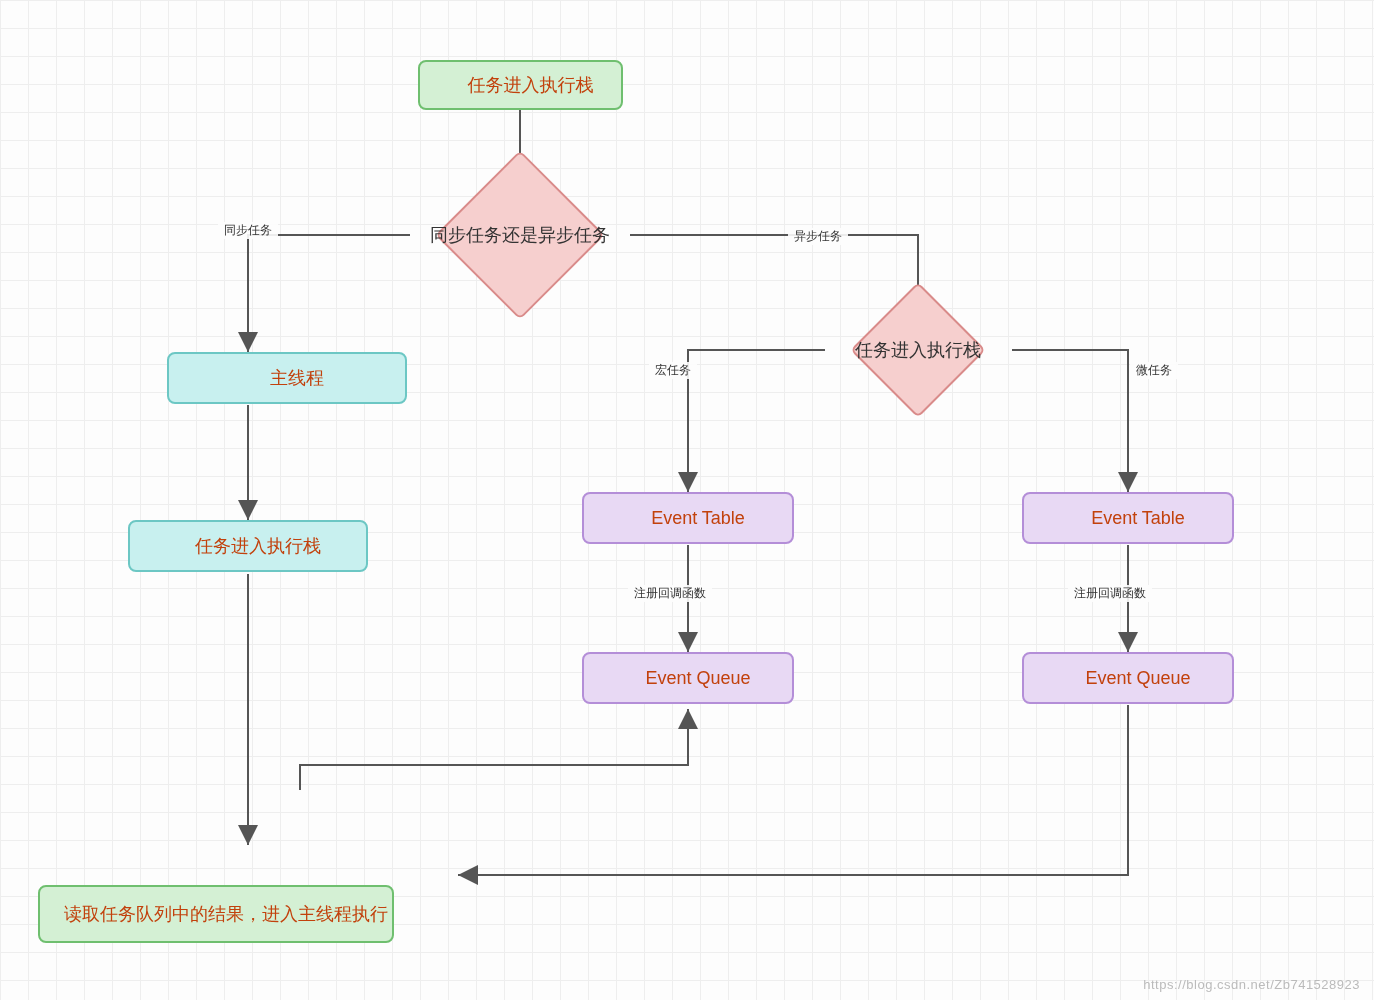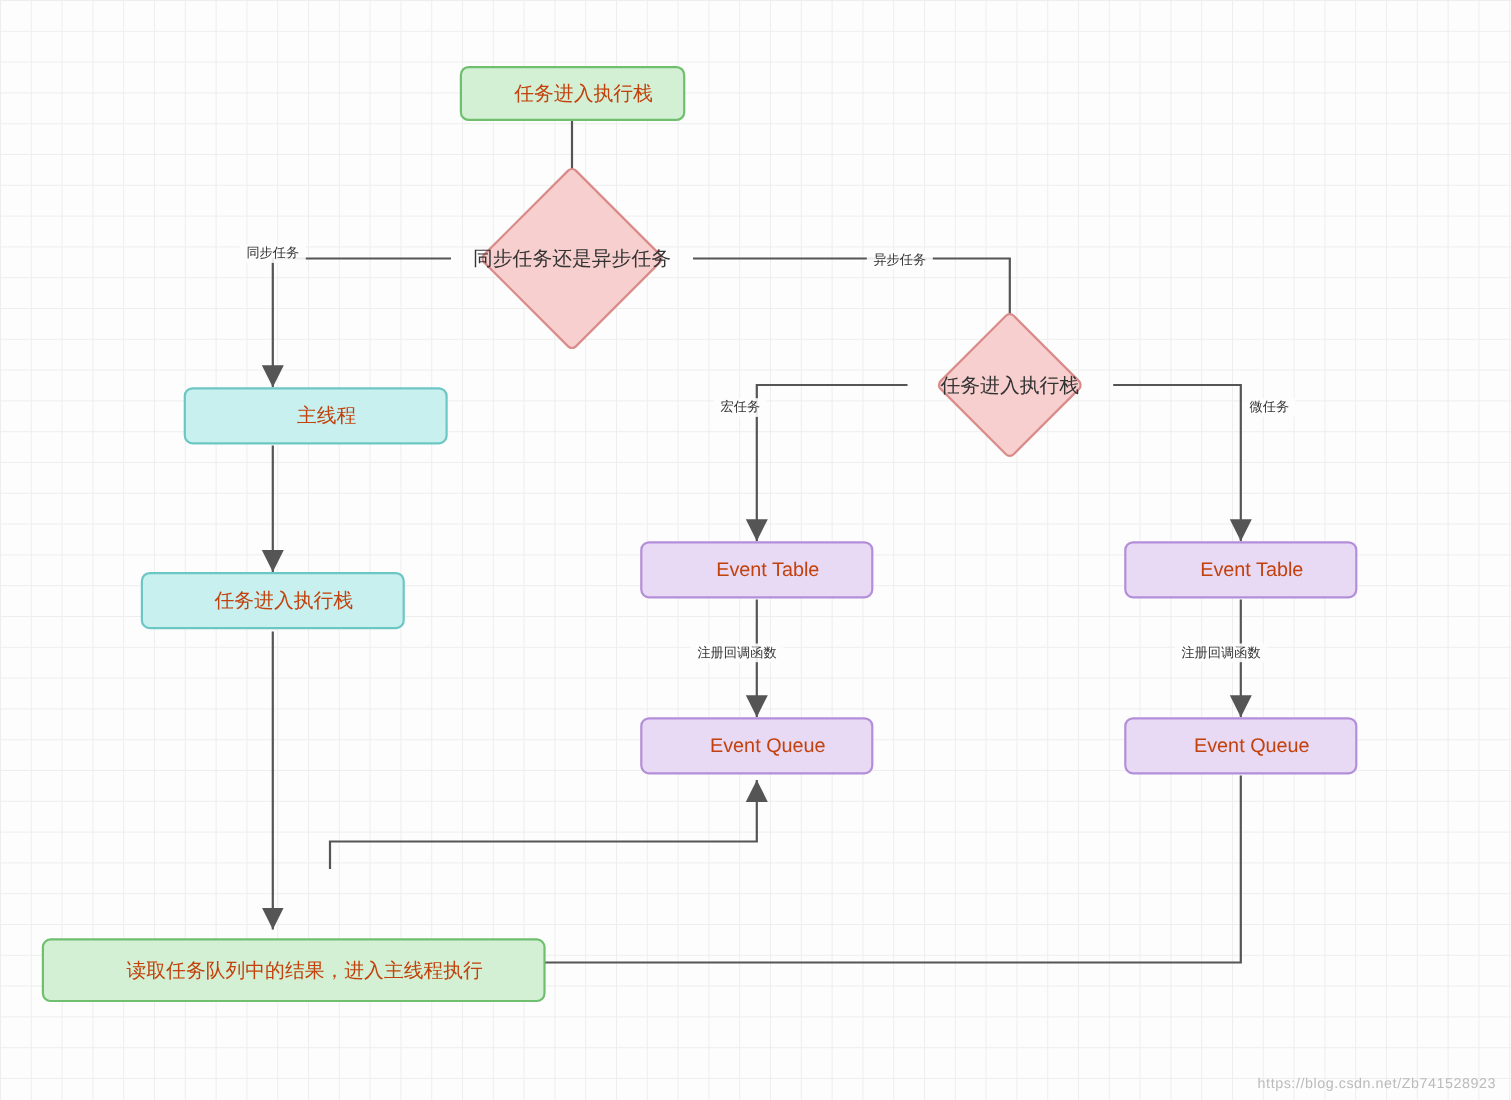--- a/index.html
+++ b/index.html
@@ -154,19 +154,19 @@
   <span>注册回调函数</span>
 </div>
 
 <div class="node rect purple" style="left:582px; top:652px; width:212px; height:52px;">
   <span>Event Queue</span>
 </div>
 <div class="node rect purple" style="left:1022px; top:652px; width:212px; height:52px;">
   <span>Event Queue</span>
 </div>
 
-<div class="node rect green" style="left:38px; top:853px; width:458px; height:58px;">
+<div class="node rect green" style="left:38px; top:885px; width:356px; height:58px;">
   <span>读取任务队列中的结果，进入主线程执行</span>
 </div>
 
 <div class="watermark">
   <span>https://blog.csdn.net/Zb741528923</span>
 </div>
 
 </body></html>

